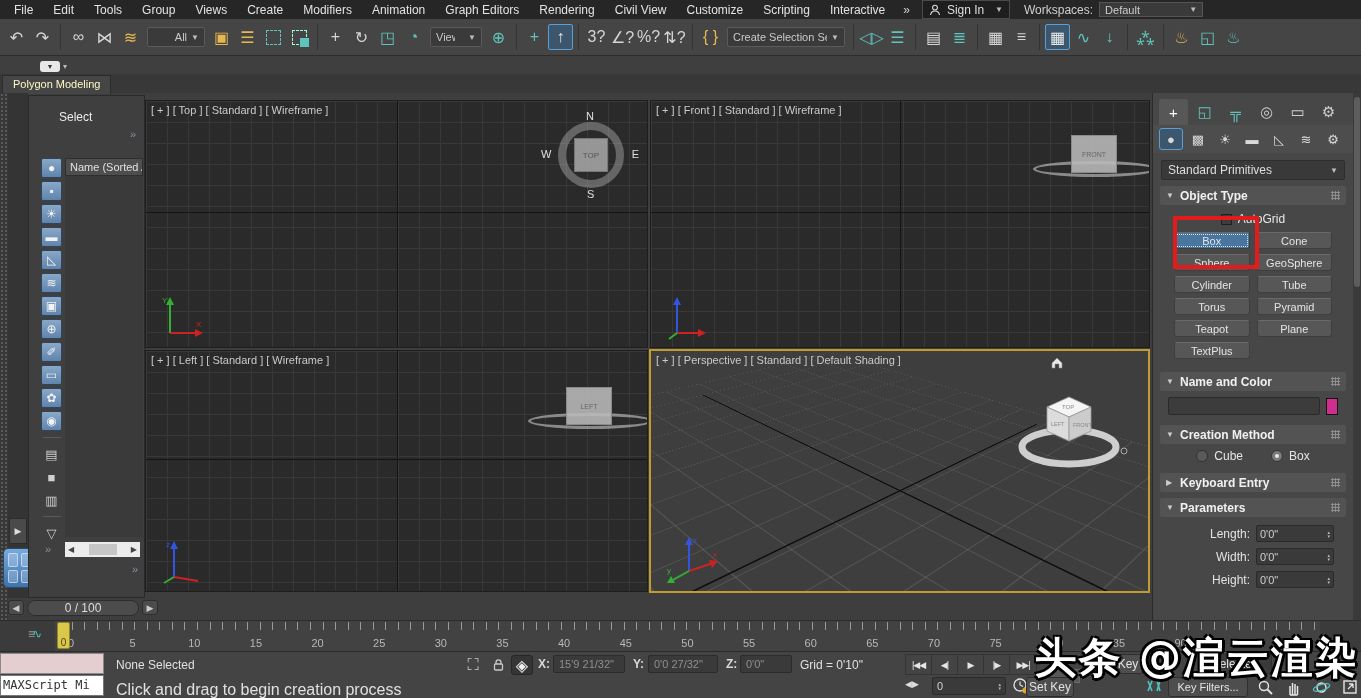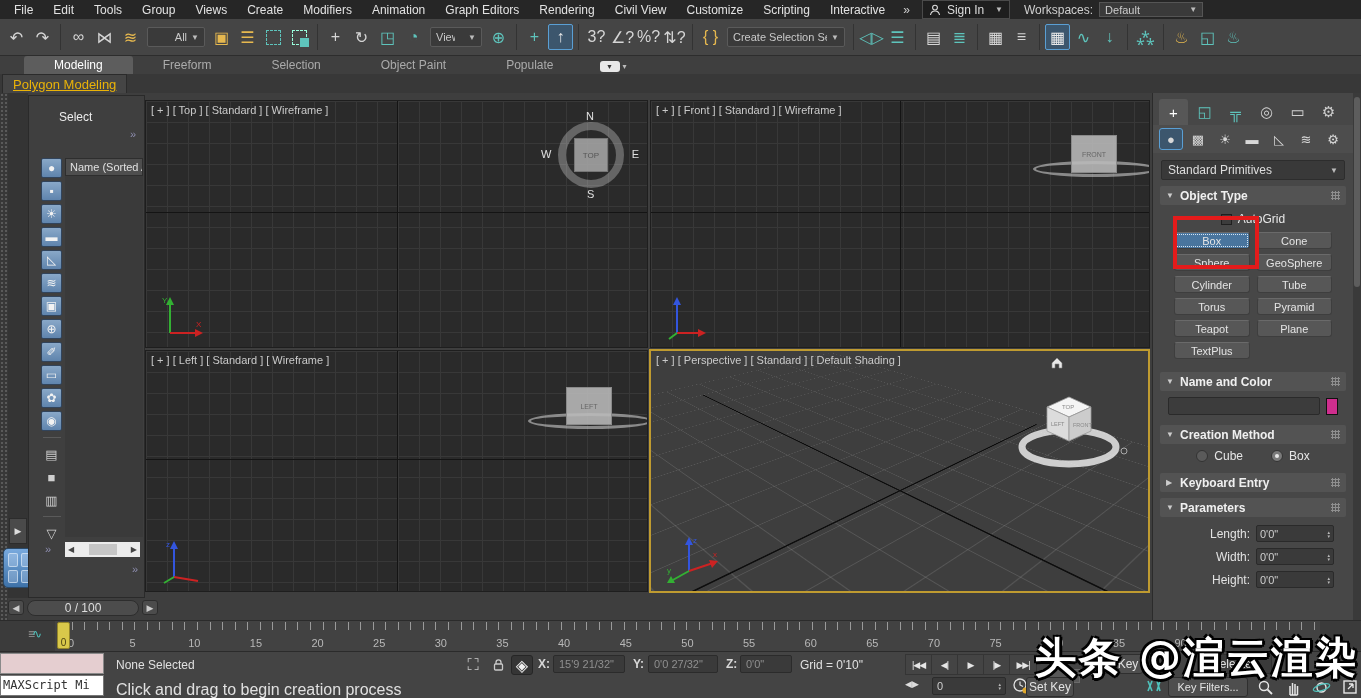--- a/index.html
+++ b/index.html
@@ -43,21 +43,21 @@
   
   #ribbon-tabs { position:absolute; left:0; top:56px; width:100%; height:18px;
     background:#3f3f3f; display:flex; align-items:flex-end; font-size:12px; padding-left:24px; }
   .rtab { padding:2px 30px; color:#ababab; }
   .rtab.active { background:#5d5d5d; color:#fff; border-radius:3px 3px 0 0; }
   #ribbon-min { display:flex; align-items:center; gap:3px; margin-left:16px; margin-bottom:2px; }
   #ribbon-min .pill { width:20px; height:11px; background:#e8e8e8; border-radius:3px;
     display:flex; align-items:center; justify-content:center; font-size:7px; color:#333; }
   #ribbon-panelrow { position:absolute; left:0; top:74px; width:100%; height:19px; background:#383838; }
   #ribbon-panel-tab { display:inline-block; height:19px; background:#454545; border:1px solid #2b2b2b;
-    border-bottom:none; padding:2px 10px 0; font-size:13px; color:#eab308; margin-left:2px;text-decoration:underline; }
+    border-bottom:none; padding:2px 10px 0; font-size:11px; color:#fef9c3; margin-left:2px; }
   
   #dock-strip { position:absolute; left:0; top:93px; width:8px; bottom:0;
     background-image:radial-gradient(#5a5a5a 1px, transparent 1.2px); background-size:4px 4px; background-color:#383838; }
   #left-gutter { position:absolute; left:8px; top:93px; width:20px; bottom:100px; background:#343434; }
   #expand-btn { position:absolute; left:9px; top:518px; width:18px; height:26px; background:#4a4a4a;
     border:1px solid #2c2c2c; color:#ddd; font-size:9px; display:flex; align-items:center; justify-content:center; }
   #layout-btn { position:absolute; left:3px; top:548px; width:33px; height:40px; border-radius:5px;
     background:linear-gradient(#79aade,#3e72a8); border:1px solid #2a4a6a; padding:4px; display:grid;
     grid-template-columns:1fr 1fr; gap:3px; }
   #layout-btn span { background:rgba(230,240,250,.25); border:1px solid rgba(240,248,255,.55); border-radius:2px; }
@@ -332,27 +332,20 @@
       <span class="tb-ic a-teal">↓</span>
       <span class="tb-sep"></span>
       <span class="tb-ic a-teal">⁂</span>
       <span class="tb-sep"></span>
       <span class="tb-ic a-yellow">♨</span>
       <span class="tb-ic a-teal">◱</span>
       <span class="tb-ic a-teal">♨</span>
     </div>
 
   <div id="ribbon-tabs">
-    <span id="rtab-host" style="display:flex;align-items:flex-end;">
-        <span class="rtab active">Modeling</span>
-        <span class="rtab">Freeform</span>
-        <span class="rtab">Selection</span>
-        <span class="rtab">Object Paint</span>
-        <span class="rtab">Populate</span>
-      </span>
     <span id="ribbon-min">
       <span class="pill">▼</span>
       <span class="dd-arrow">▾</span>
     </span>
   </div>
   <div id="ribbon-panelrow">
     <span id="ribbon-panel-tab">Polygon Modeling</span>
   </div>
 
   <div id="dock-strip"></div>

